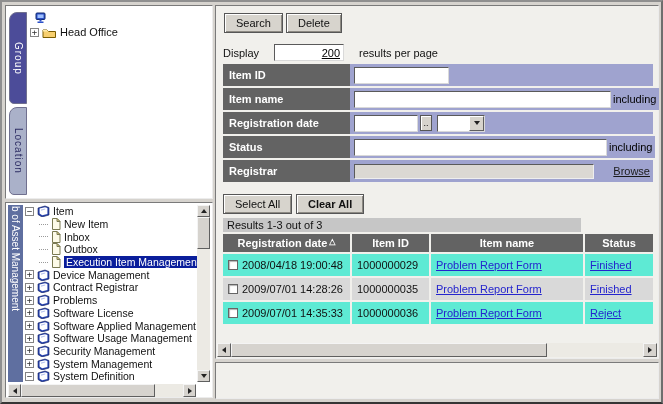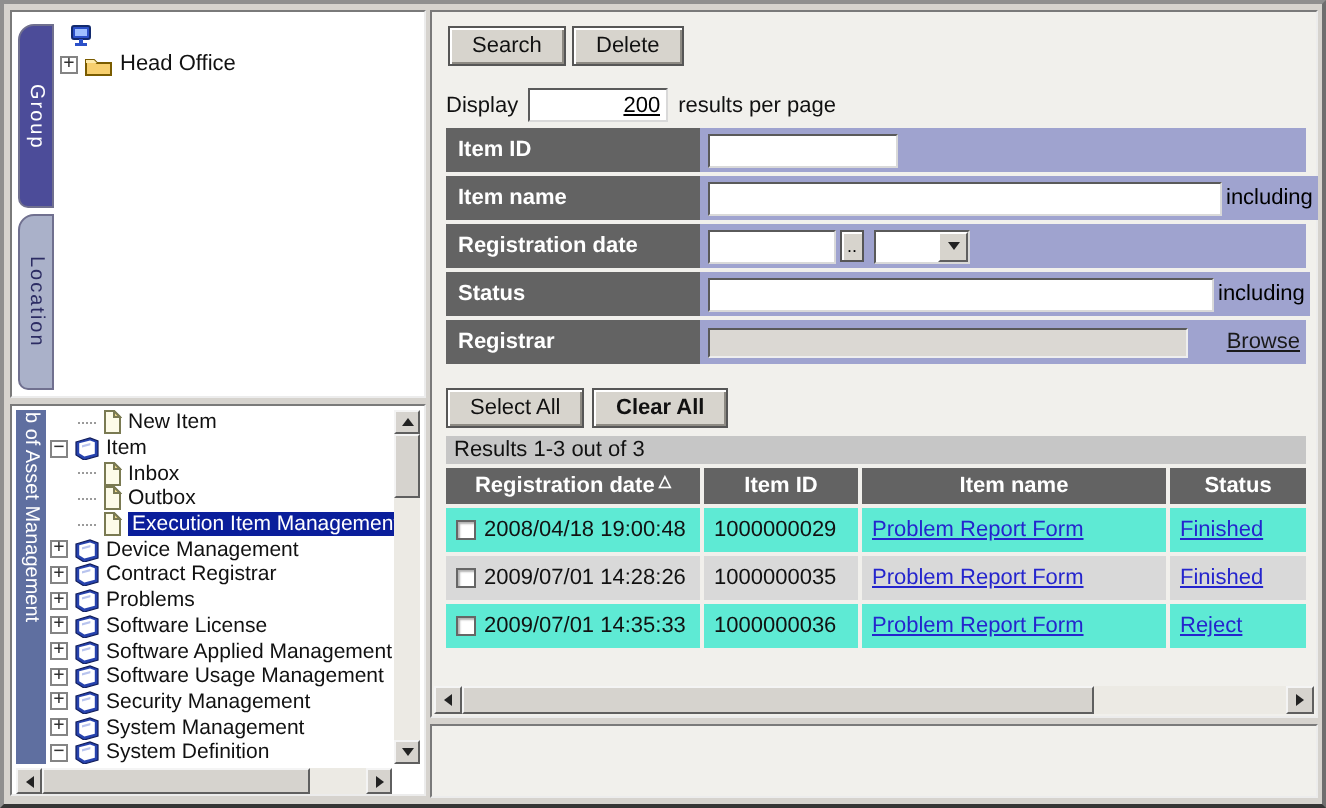--- a/index.html
+++ b/index.html
@@ -63,21 +63,21 @@
   #panel-bottom{position:absolute;left:213px;top:360px;width:444px;height:37px;
                 background:#f1f0ec;border:1px solid;border-color:#7a7a7a #ececec #ececec #7a7a7a;}
   .win-btn{background:#d7d4cd;border:1px solid #565656;
            box-shadow:inset 1px 1px 0 #ffffff,inset -1px -1px 0 #8d8a83;
            font-family:"Liberation Sans",sans-serif;font-size:11px;color:#111;
            height:20px;padding:0 11px;cursor:default;}
   #btn-search{position:absolute;left:8px;top:7px;}
   #btn-delete{position:absolute;left:70px;top:7px;}
   .tfield{background:#fff;border:1px solid;border-color:#5a5a5a #d9d9d9 #d9d9d9 #5a5a5a;
           height:17px;font-family:"Liberation Sans",sans-serif;font-size:11px;padding:0 3px;text-decoration:underline;}
-  #display-row{position:absolute;left:7px;top:38px;display:flex;align-items:center;gap:5px;}
+  #display-row{position:absolute;left:7px;top:38px;display:flex;align-items:center;gap:15px;}
   #display-count{width:70px;text-align:right;}
   
   #search-form{position:absolute;left:7px;top:58px;width:430px;}
   .frow{display:flex;height:22px;margin-bottom:2px;}
   .flabel{flex:0 0 127px;background:var(--form-label-bg,#636363);color:#fff;font-weight:bold;
           display:flex;align-items:center;padding-left:6px;}
   .fval{flex:1;background:var(--form-value-bg,#9fa3cf);display:flex;align-items:center;
         padding:0 3px 0 4px;gap:2px;}
   .suffix{margin-left:auto;color:#000;}
   .pickbtn{width:12px;height:16px;background:#d7d4cd;border:1px solid #565656;
@@ -86,21 +86,21 @@
          border:1px solid;border-color:#5a5a5a #d9d9d9 #d9d9d9 #5a5a5a;margin-left:3px;}
   .combo-btn{position:absolute;right:0;top:0;bottom:0;width:15px;background:#d7d4cd;
              border:1px solid;border-color:#fff #5f5f5f #5f5f5f #fff;
              display:flex;align-items:center;justify-content:center;}
   .gray-field{width:240px;height:15px;background:#dbd8d3;border:1px solid;
               border-color:#5a5a5a #eee #eee #5a5a5a;}
   .linklike{color:var(--link,#2525cd);text-decoration:underline;cursor:pointer;}
   .browse{color:#1a1a1a;text-decoration:underline;margin-left:auto;cursor:pointer;text-align:right;}
   #btn-selectall{position:absolute;left:7px;top:188px;}
   #btn-clearall{position:absolute;left:80px;top:188px;font-weight:bold;}
-  #results-summary{position:absolute;left:7px;top:212px;width:430px;height:14px;
+  #results-summary{position:absolute;left:7px;top:212px;width:358px;height:14px;
                    background:var(--results-bar-bg,#c6c6c6);line-height:14px;padding-left:4px;}
   
   #results-table{position:absolute;left:7px;top:228px;width:430px;}
   .tbl-row{display:grid;grid-template-columns:127px 77px 152px 1fr;gap:2px;margin-bottom:2px;}
   .th{background:var(--form-label-bg,#636363);color:#fff;font-weight:bold;height:18px;
       display:flex;align-items:center;justify-content:center;gap:2px;}
   .td{height:22px;display:flex;align-items:center;background:#5eead4;padding-left:5px;}
   .tbl-row.alt .td{background:var(--alt-row-bg,#d9d9d9);}
   .td input[type=checkbox]{appearance:none;width:10px;height:10px;margin:0 4px 0 0;background:#fff;
       border:1px solid #666;box-shadow:inset 1px 1px 1px rgba(0,0,0,.3);}
@@ -162,37 +162,37 @@
         <span>Head Office</span>
       </div>
     </div>
   </div>
 
   <div id="panel-job" class="sunken">
     <div id="job-strip">
       <span class="vtext">b of Asset Management</span>
     </div>
     <div id="job-tree">
+      <div class="trow t0">
+        <span class="pmbox minus"></span>
+        <span class="icn">
+            <svg width="13" height="12">
+              <use href="#ic-book"></use>
+            </svg>
+          </span>
+        <span>Item</span>
+      </div>
       <div class="trow t1">
         <span class="stub"></span>
         <span class="icn">
             <svg width="10" height="12">
               <use href="#ic-page"></use>
             </svg>
           </span>
         <span>New Item</span>
-      </div>
-      <div class="trow t0">
-        <span class="pmbox minus"></span>
-        <span class="icn">
-            <svg width="13" height="12">
-              <use href="#ic-book"></use>
-            </svg>
-          </span>
-        <span>Item</span>
       </div>
       <div class="trow t1">
         <span class="stub"></span>
         <span class="icn">
             <svg width="10" height="12">
               <use href="#ic-page"></use>
             </svg>
           </span>
         <span>Inbox</span>
       </div>

